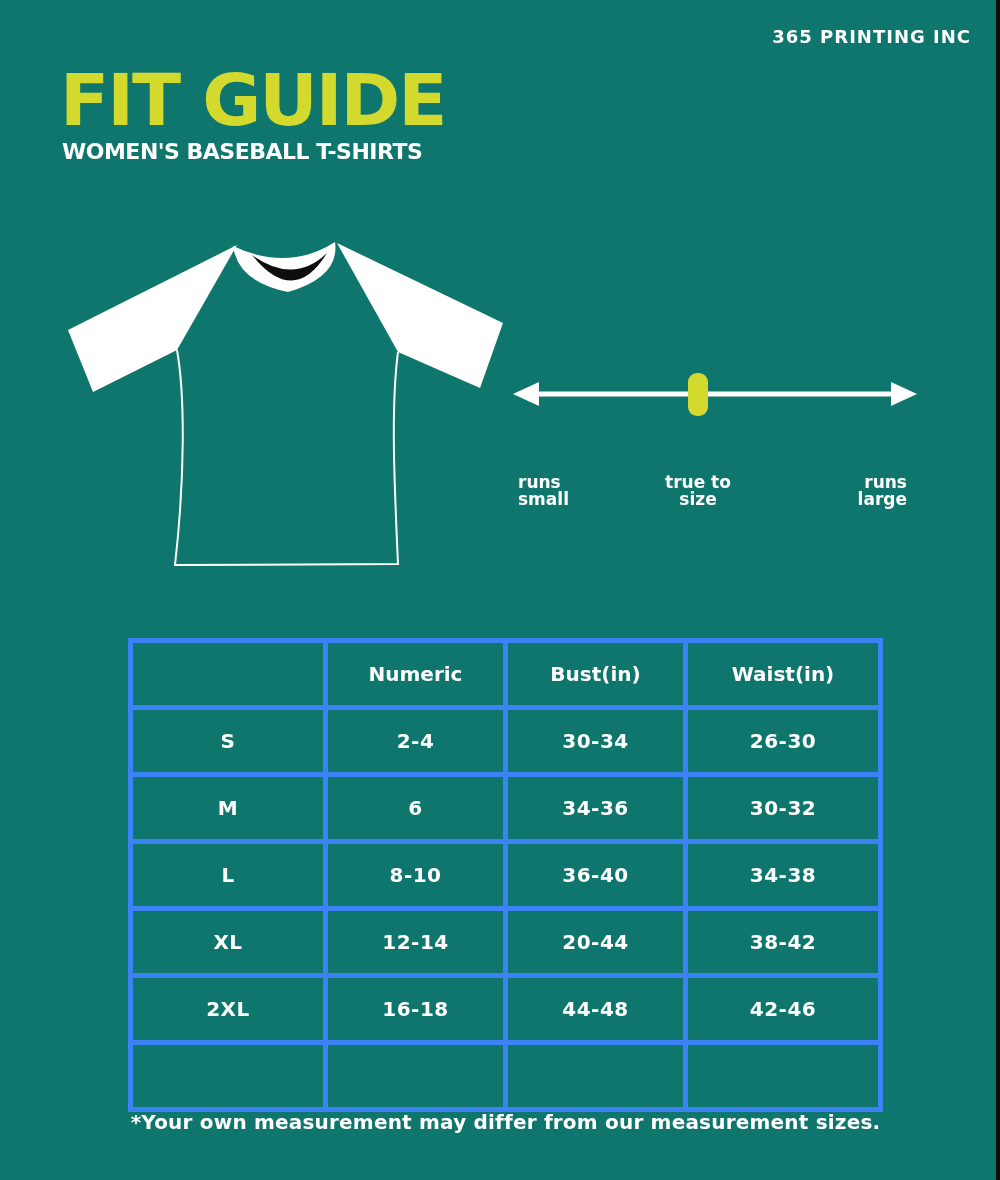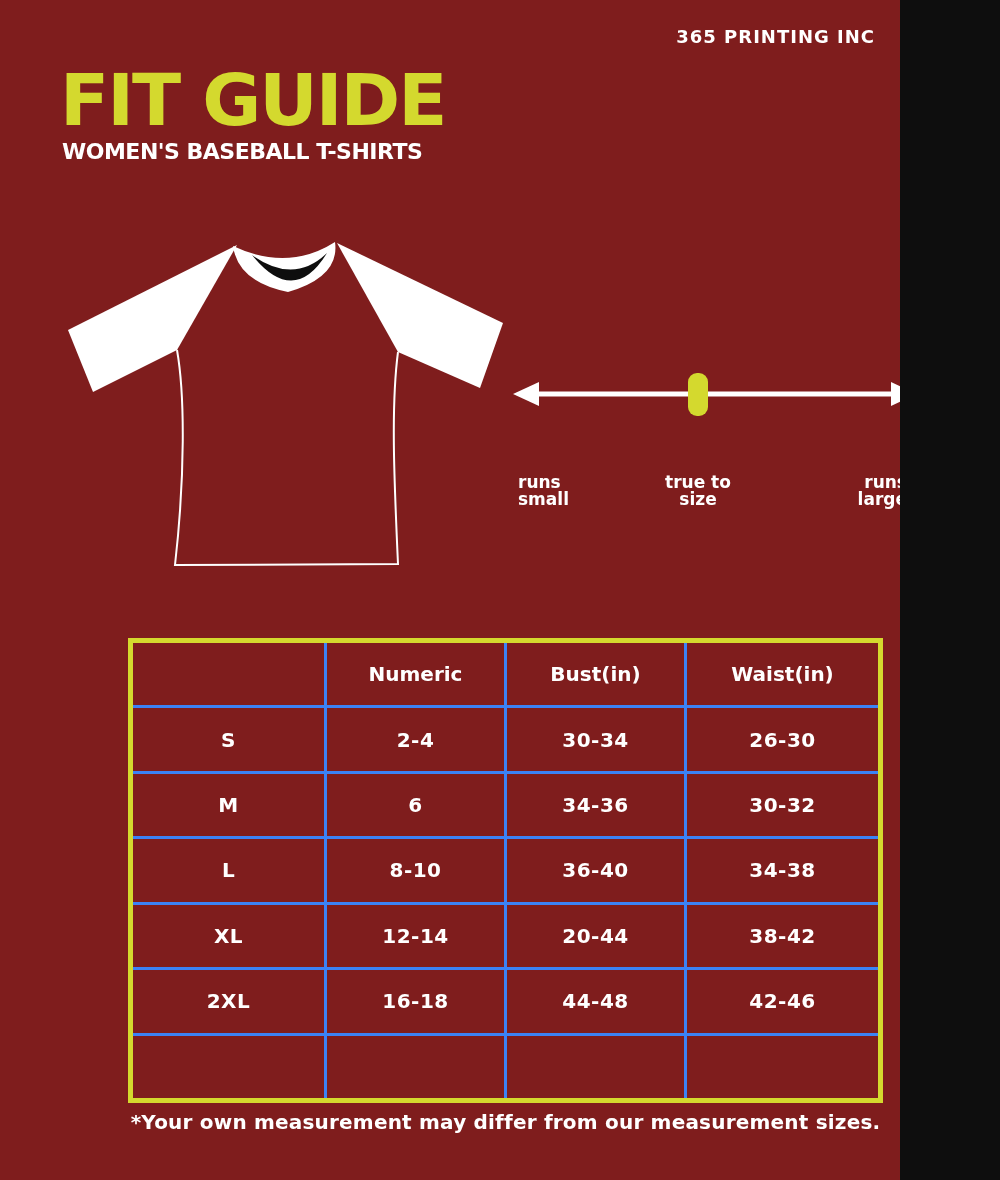--- a/index.html
+++ b/index.html
@@ -1,19 +1,19 @@
 <!DOCTYPE html>
 <html><head>
 <meta charset="utf-8">
 <style>
   html,body{margin:0;padding:0;background:#0e0e0e;}
   #page{
     position:relative;
-    width:900px;height:1180px;
-    background:#7f1d1d;
+    width:996px;height:1180px;
+    background:#0f766e;
     font-family:"DejaVu Sans","Liberation Sans",sans-serif;
     color:#fff;
     overflow:hidden;
   }
   
   .brand{
     position:absolute;top:26px;right:25px;
     font-size:18px;font-weight:bold;letter-spacing:1px;color:#fff;
   }
   
@@ -38,21 +38,21 @@
   }
   .scale-label.left{left:13px;text-align:left;}
   .scale-label.center{left:193px;transform:translateX(-50%);text-align:center;}
   .scale-label.right{right:18px;text-align:right;}
   
   .size-table{
     position:absolute;left:128px;top:638px;width:755px;height:465px;
     border-collapse:collapse;table-layout:fixed;
   }
   .size-table td{
-    border:3px solid #3b82f6;
+    border:5px solid #3b82f6;
     text-align:center;vertical-align:middle;
     color:#fff;font-weight:bold;
   }
   .size-table{border:5px solid #d4d92e;}
   .size-table tr.head td{height:60px;font-size:20px;}
   .size-table tr.row td{height:60px;font-size:20px;letter-spacing:0.5px;}
   .size-table td.size-cell{font-size:30px;letter-spacing:0.5px;}
   
   .footnote{
     position:absolute;left:128px;top:1110px;width:755px;

